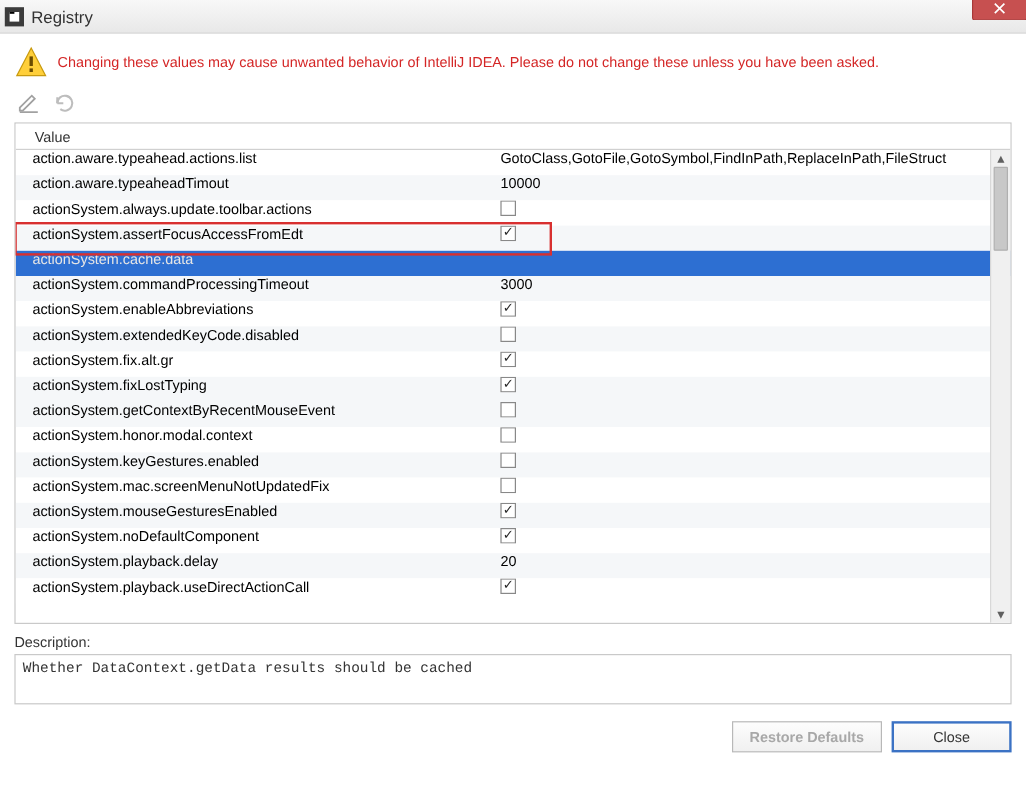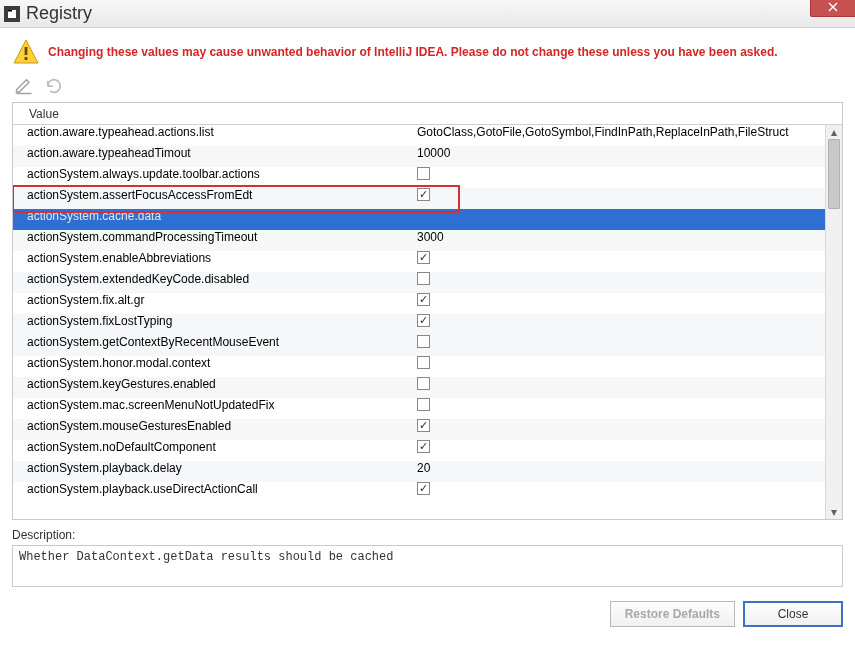--- a/index.html
+++ b/index.html
@@ -1,26 +1,26 @@
 <!DOCTYPE html>
 <html><head>
   <meta charset="utf-8">
   <style>
     * { box-sizing: border-box; margin: 0; padding: 0; }
     body { font-family: "Segoe UI", Tahoma, Arial, sans-serif; font-size: 12px; background: #fff; width: 855px; height: 664px; overflow: hidden; }
     .titlebar { height: 28px; background: linear-gradient(#f8f8f8, #e8e8e8); border-bottom: 1px solid #d0d0d0; display: flex; align-items: center; padding: 0 4px; position: relative; }
     .titlebar-icon { width: 16px; height: 16px; background: #3b3b3b; display: flex; align-items: center; justify-content: center; margin-right: 6px; }
     .titlebar-icon svg { width: 10px; height: 10px; }
-    .titlebar-text { font-size: 18px; color: #333; }
+    .titlebar-text { font-size: 14px; color: #333; }
     .close-btn { position: absolute; right: -1px; top: -3px; width: 46px; height: 20px; background: #c75050; border: 1px solid #a83838; border-top: none; display: flex; align-items: center; justify-content: center; border-radius: 0 0 2px 2px; }
     .close-btn svg { width: 10px; height: 10px; }
     .dialog-body { padding: 10px 12px 12px 12px; height: calc(100% - 28px); display: flex; flex-direction: column; }
     .warning-row { display: flex; align-items: center; gap: 8px; margin-bottom: 8px; }
     .warning-icon { width: 28px; height: 28px; flex-shrink: 0; }
-    .warning-text { color: #d42626; font-weight: bold; font-size: 12px; }
+    .warning-text { color: #d42626; font-weight: normal; font-size: 12px; }
     .toolbar { display: flex; gap: 10px; padding: 2px 0 6px 2px; align-items: center; }
     .tool-btn { width: 20px; height: 20px; display: flex; align-items: center; justify-content: center; opacity: 0.55; }
     .table-wrap { border: 1px solid #c9c9c9; flex: 0 0 auto; height: 418px; overflow: hidden; position: relative; }
     .table-header { display: flex; height: 22px; background: #fff; border-bottom: 1px solid #d0d0d0; }
     .th { display: flex; align-items: center; padding-left: 16px; color: #333; font-size: 12px; }
     .th-key { width: 400px; border-right: 1px solid #e0e0e0; }
     .th-val { flex: 1; }
     .rows { overflow-y: scroll; height: calc(100% - 22px); }
     .row { display: flex; height: 21px; align-items: flex-start; font-size: 12px; }
     .row.even { background: #f5f7f9; }

